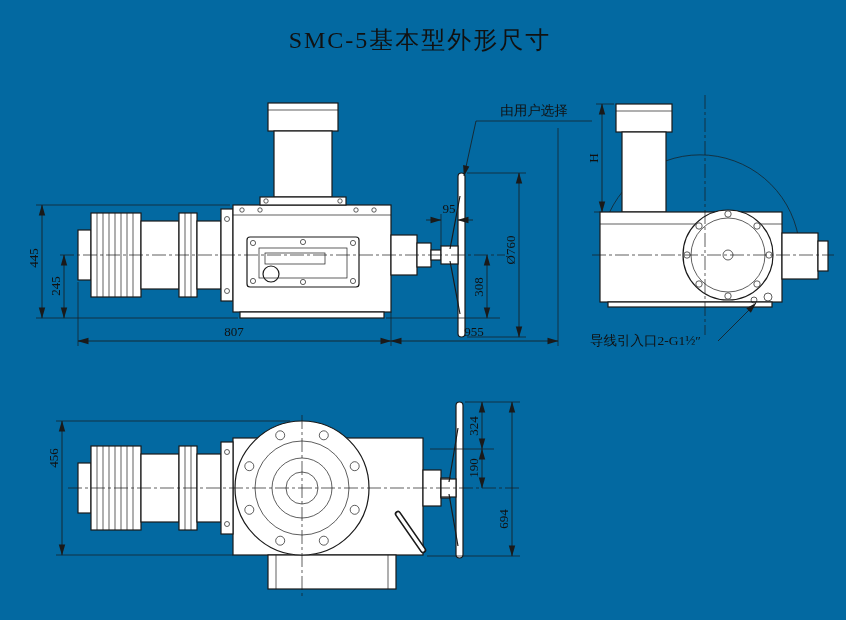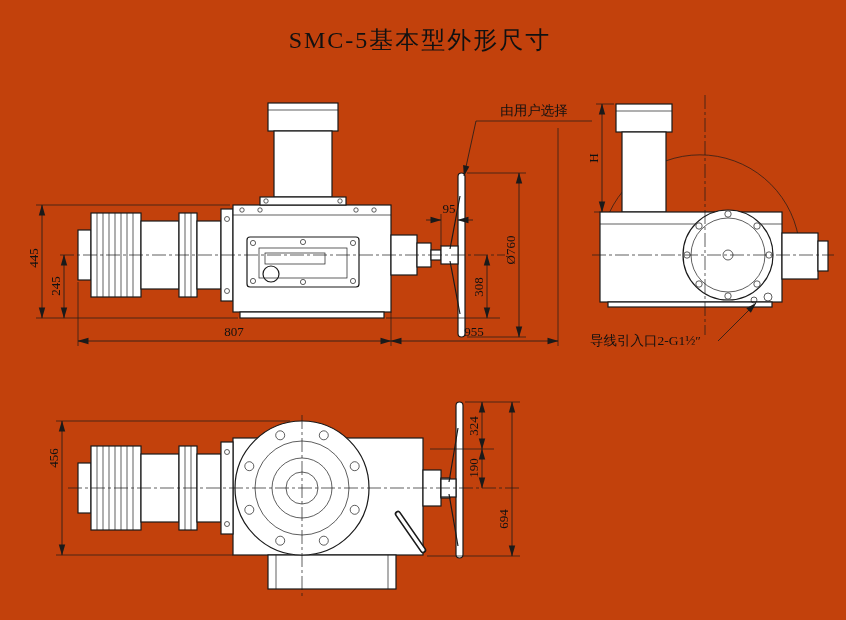--- a/index.html
+++ b/index.html
@@ -1,16 +1,16 @@
 <!DOCTYPE html>
 <html><head>
 <meta charset="utf-8">
 <style>
   html,body{margin:0;padding:0;background:#ffffff;}
-  .sheet{position:relative;width:846px;height:620px;background:#c2410c;overflow:hidden;}
+  .sheet{position:relative;width:846px;height:620px;background:#0369a1;overflow:hidden;}
   svg{display:block;}
   .t-title{font:24px "Liberation Serif","DejaVu Serif",serif;fill:#111;letter-spacing:2px;}
   .t-dim{font:13px "Liberation Serif","DejaVu Serif",serif;fill:#111;}
   .t-ann{font:13.5px "Liberation Serif","DejaVu Serif",serif;fill:#111;}
   .s{stroke:#1a1a1a;fill:none;stroke-width:1.2;}
   .sw{stroke:#1a1a1a;fill:#ffffff;stroke-width:1.2;}
   .thin{stroke:#1a1a1a;fill:none;stroke-width:0.7;}
   .dim{stroke:#1a1a1a;fill:none;stroke-width:0.8;}
   .cl{stroke:#1a1a1a;fill:none;stroke-width:0.7;stroke-dasharray:14 3 3 3;}
 </style>

